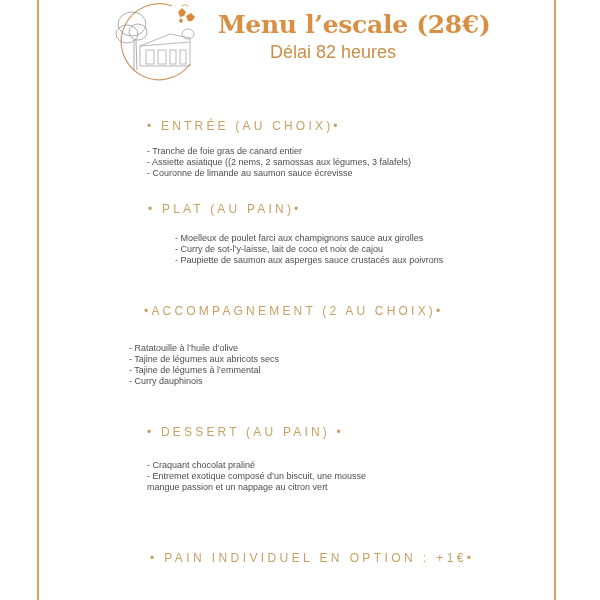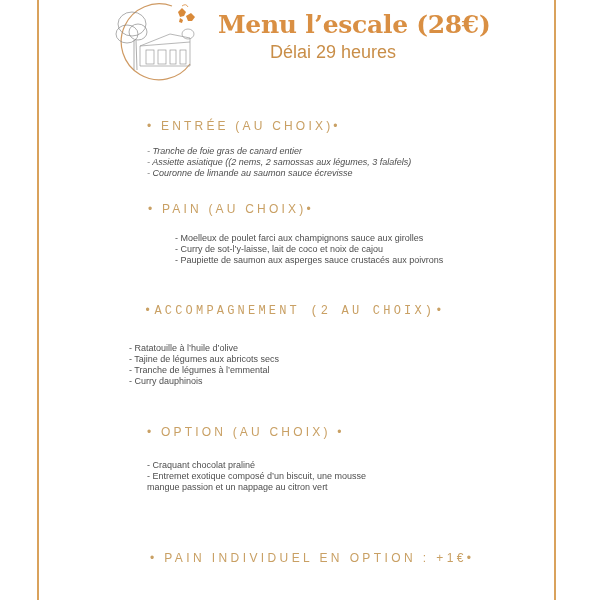--- a/index.html
+++ b/index.html
@@ -70,45 +70,45 @@
 
     <g fill="#d98a3a">
       <path d="M 68 10 l 4 -4 l 4 4 l -2 4 l -4 1 z"></path>
       <path d="M 76 14 l 5 -3 l 4 4 l -3 4 l -4 0 z"></path>
       <path d="M 70 16 l 3 2 l -1 3 l -3 -1 z"></path>
     </g>
     <path d="M 72 4 q 4 -3 6 1" fill="none" stroke="#d98a3a" stroke-width="0.8"></path>
   </svg>
 
   <div class="title">Menu l’escale (28€)</div>
-  <div class="subtitle">Délai 29 heures</div>
+  <div class="subtitle">Délai 82 heures</div>
 
   <div class="heading" style="left:147px; top:119px;">• ENTRÉE (AU CHOIX)•</div>
-  <ul class="list" style="left:147px; top:146px;font-style:italic;">
+  <ul class="list" style="left:147px; top:146px;">
     <li>- Tranche de foie gras de canard entier</li>
     <li>- Assiette asiatique ((2 nems, 2 samossas aux légumes, 3 falafels)</li>
     <li>-  Couronne de limande au saumon sauce écrevisse</li>
   </ul>
 
-  <div class="heading" style="left:148px; top:202px;">• PAIN (AU CHOIX)•</div>
+  <div class="heading" style="left:148px; top:202px;">• PLAT (AU PAIN)•</div>
   <ul class="list" style="left:143px; top:233px;margin-left:32px;">
     <li>- Moelleux de poulet farci aux champignons sauce aux girolles</li>
     <li>- Curry de sot-l’y-laisse, lait de coco et noix de cajou</li>
     <li>- Paupiette de saumon aux asperges sauce crustacés aux poivrons</li>
   </ul>
 
-  <div class="heading" style="left:144px; top:304px;font-family:Liberation Mono, monospace;">•ACCOMPAGNEMENT (2 AU CHOIX)•</div>
+  <div class="heading" style="left:144px; top:304px;">•ACCOMPAGNEMENT (2 AU CHOIX)•</div>
   <ul class="list" style="left:129px; top:343px;">
     <li>- Ratatouille à l’huile d’olive</li>
     <li>- Tajine de légumes aux abricots secs</li>
-    <li>- Tranche de légumes à l’emmental</li>
+    <li>- Tajine de légumes à l’emmental</li>
     <li>- Curry dauphinois</li>
   </ul>
 
-  <div class="heading" style="left:147px; top:425px;">• OPTION (AU CHOIX) •</div>
+  <div class="heading" style="left:147px; top:425px;">• DESSERT (AU PAIN) •</div>
   <ul class="list" style="left:147px; top:460px;">
     <li>- Craquant chocolat praliné</li>
     <li>- Entremet exotique  composé d’un biscuit, une mousse</li>
     <li>mangue passion et un nappage au citron vert</li>
   </ul>
 
   <div class="heading" style="left:150px; top:551px; letter-spacing:3.4px;">• PAIN INDIVIDUEL EN OPTION : +1€•</div>
 </div>
 
 </body></html>

